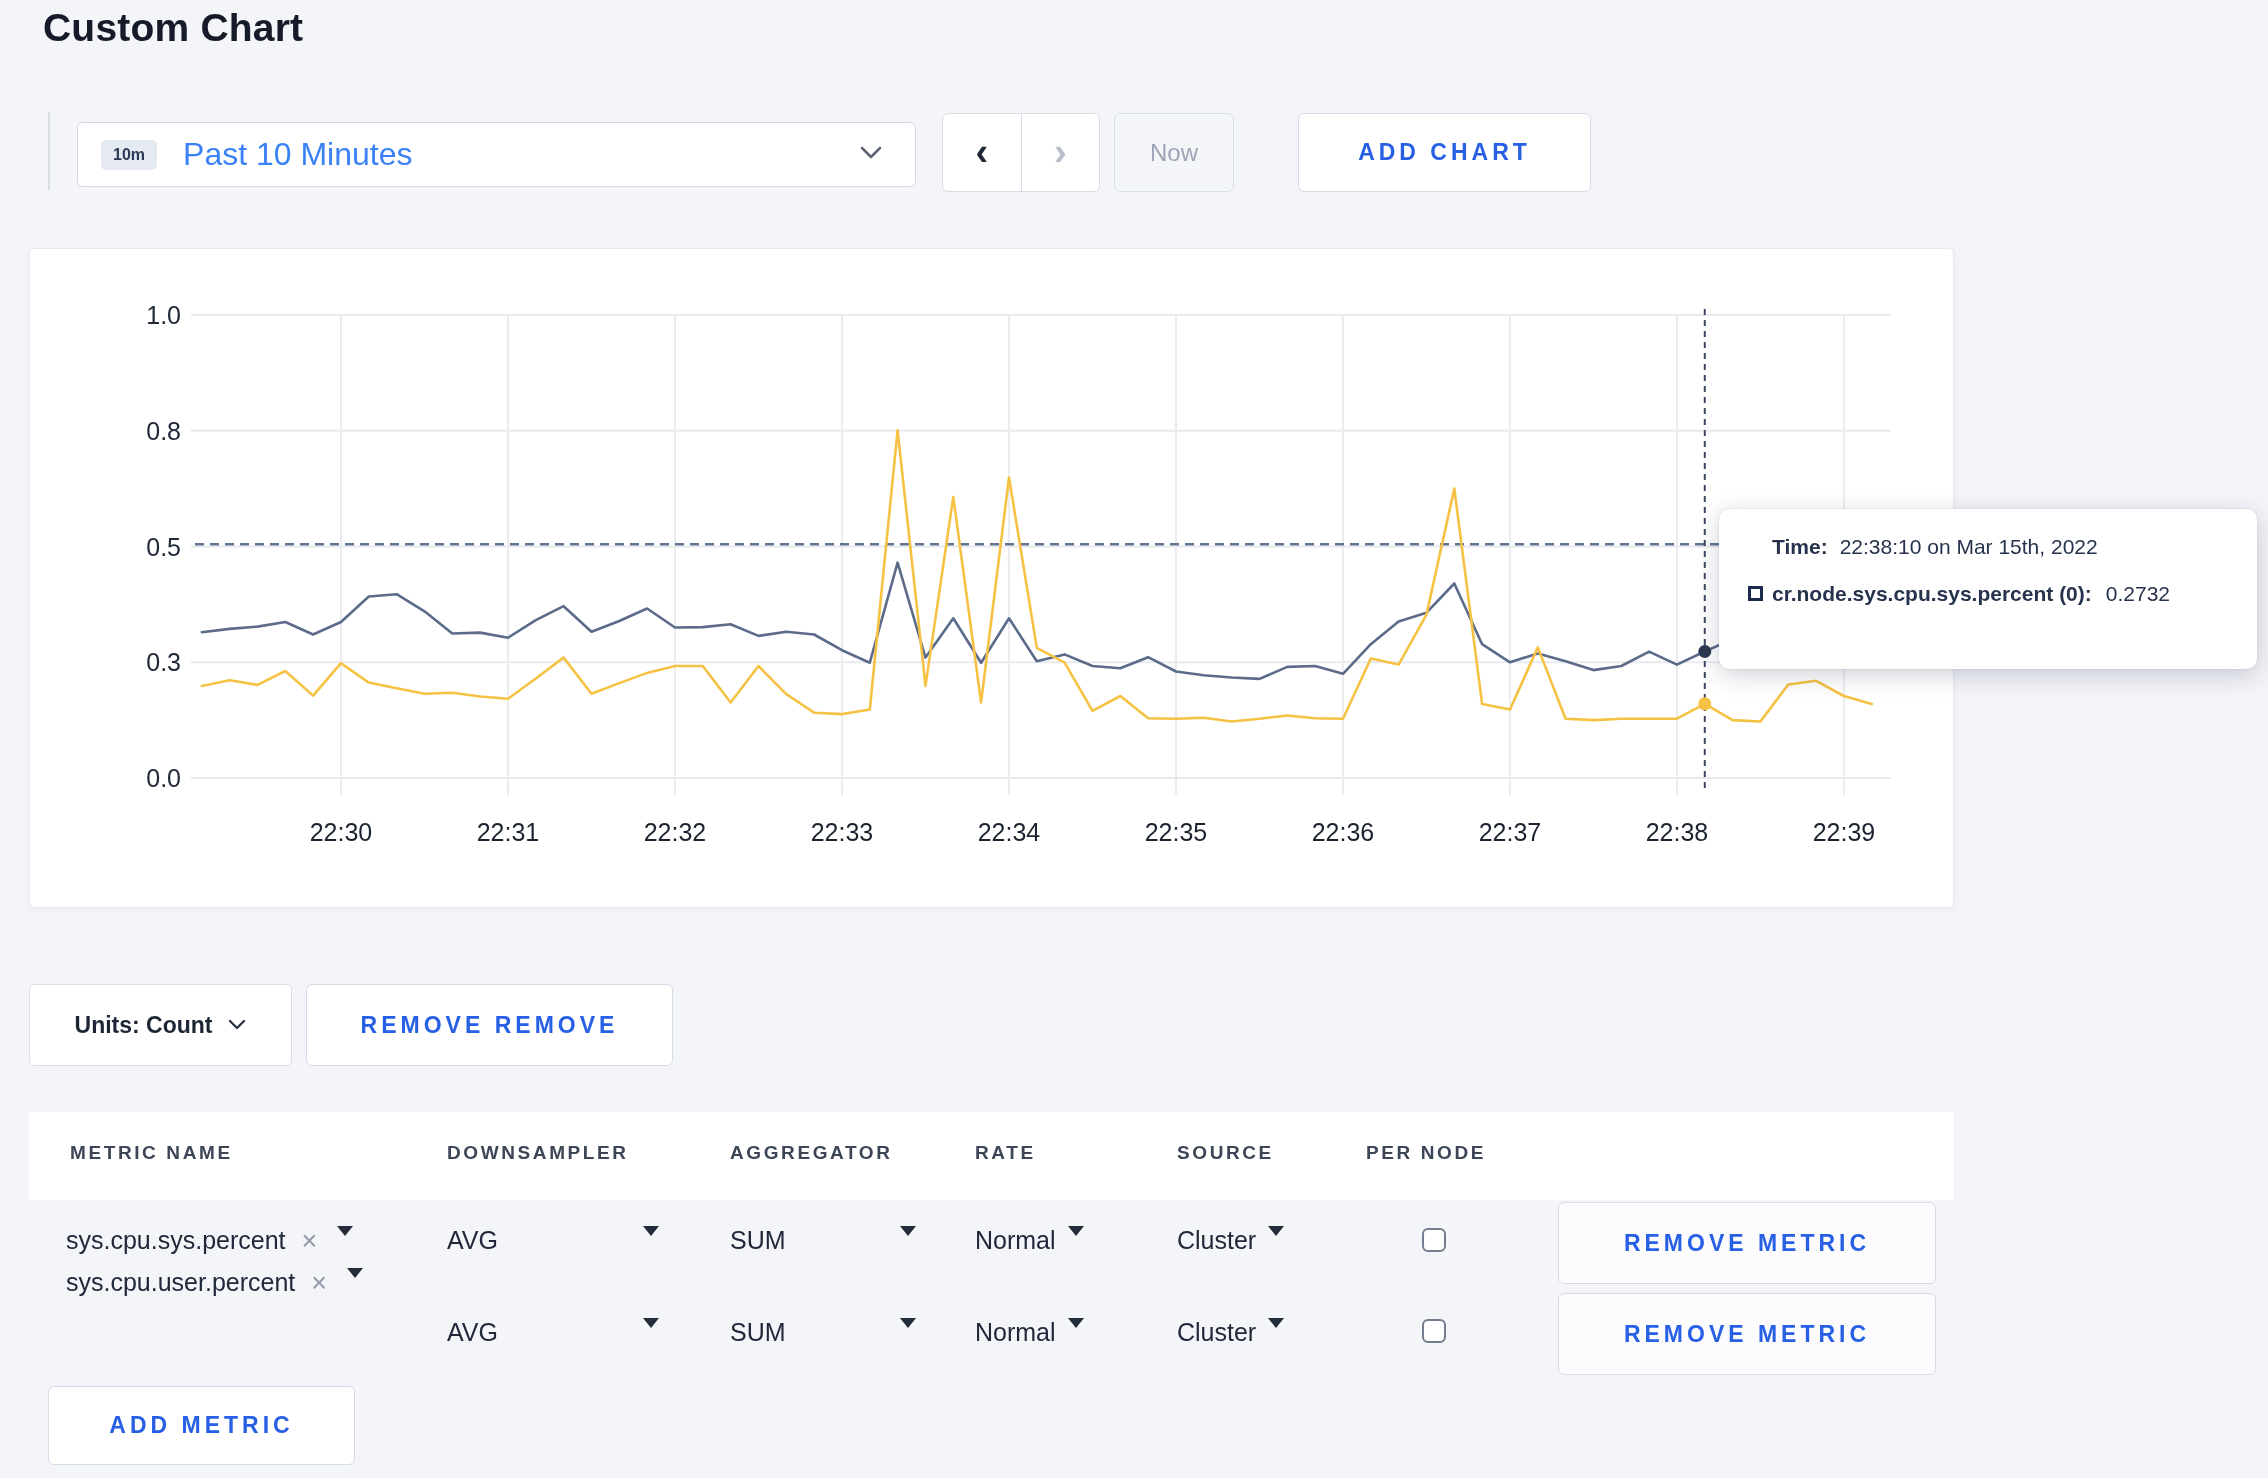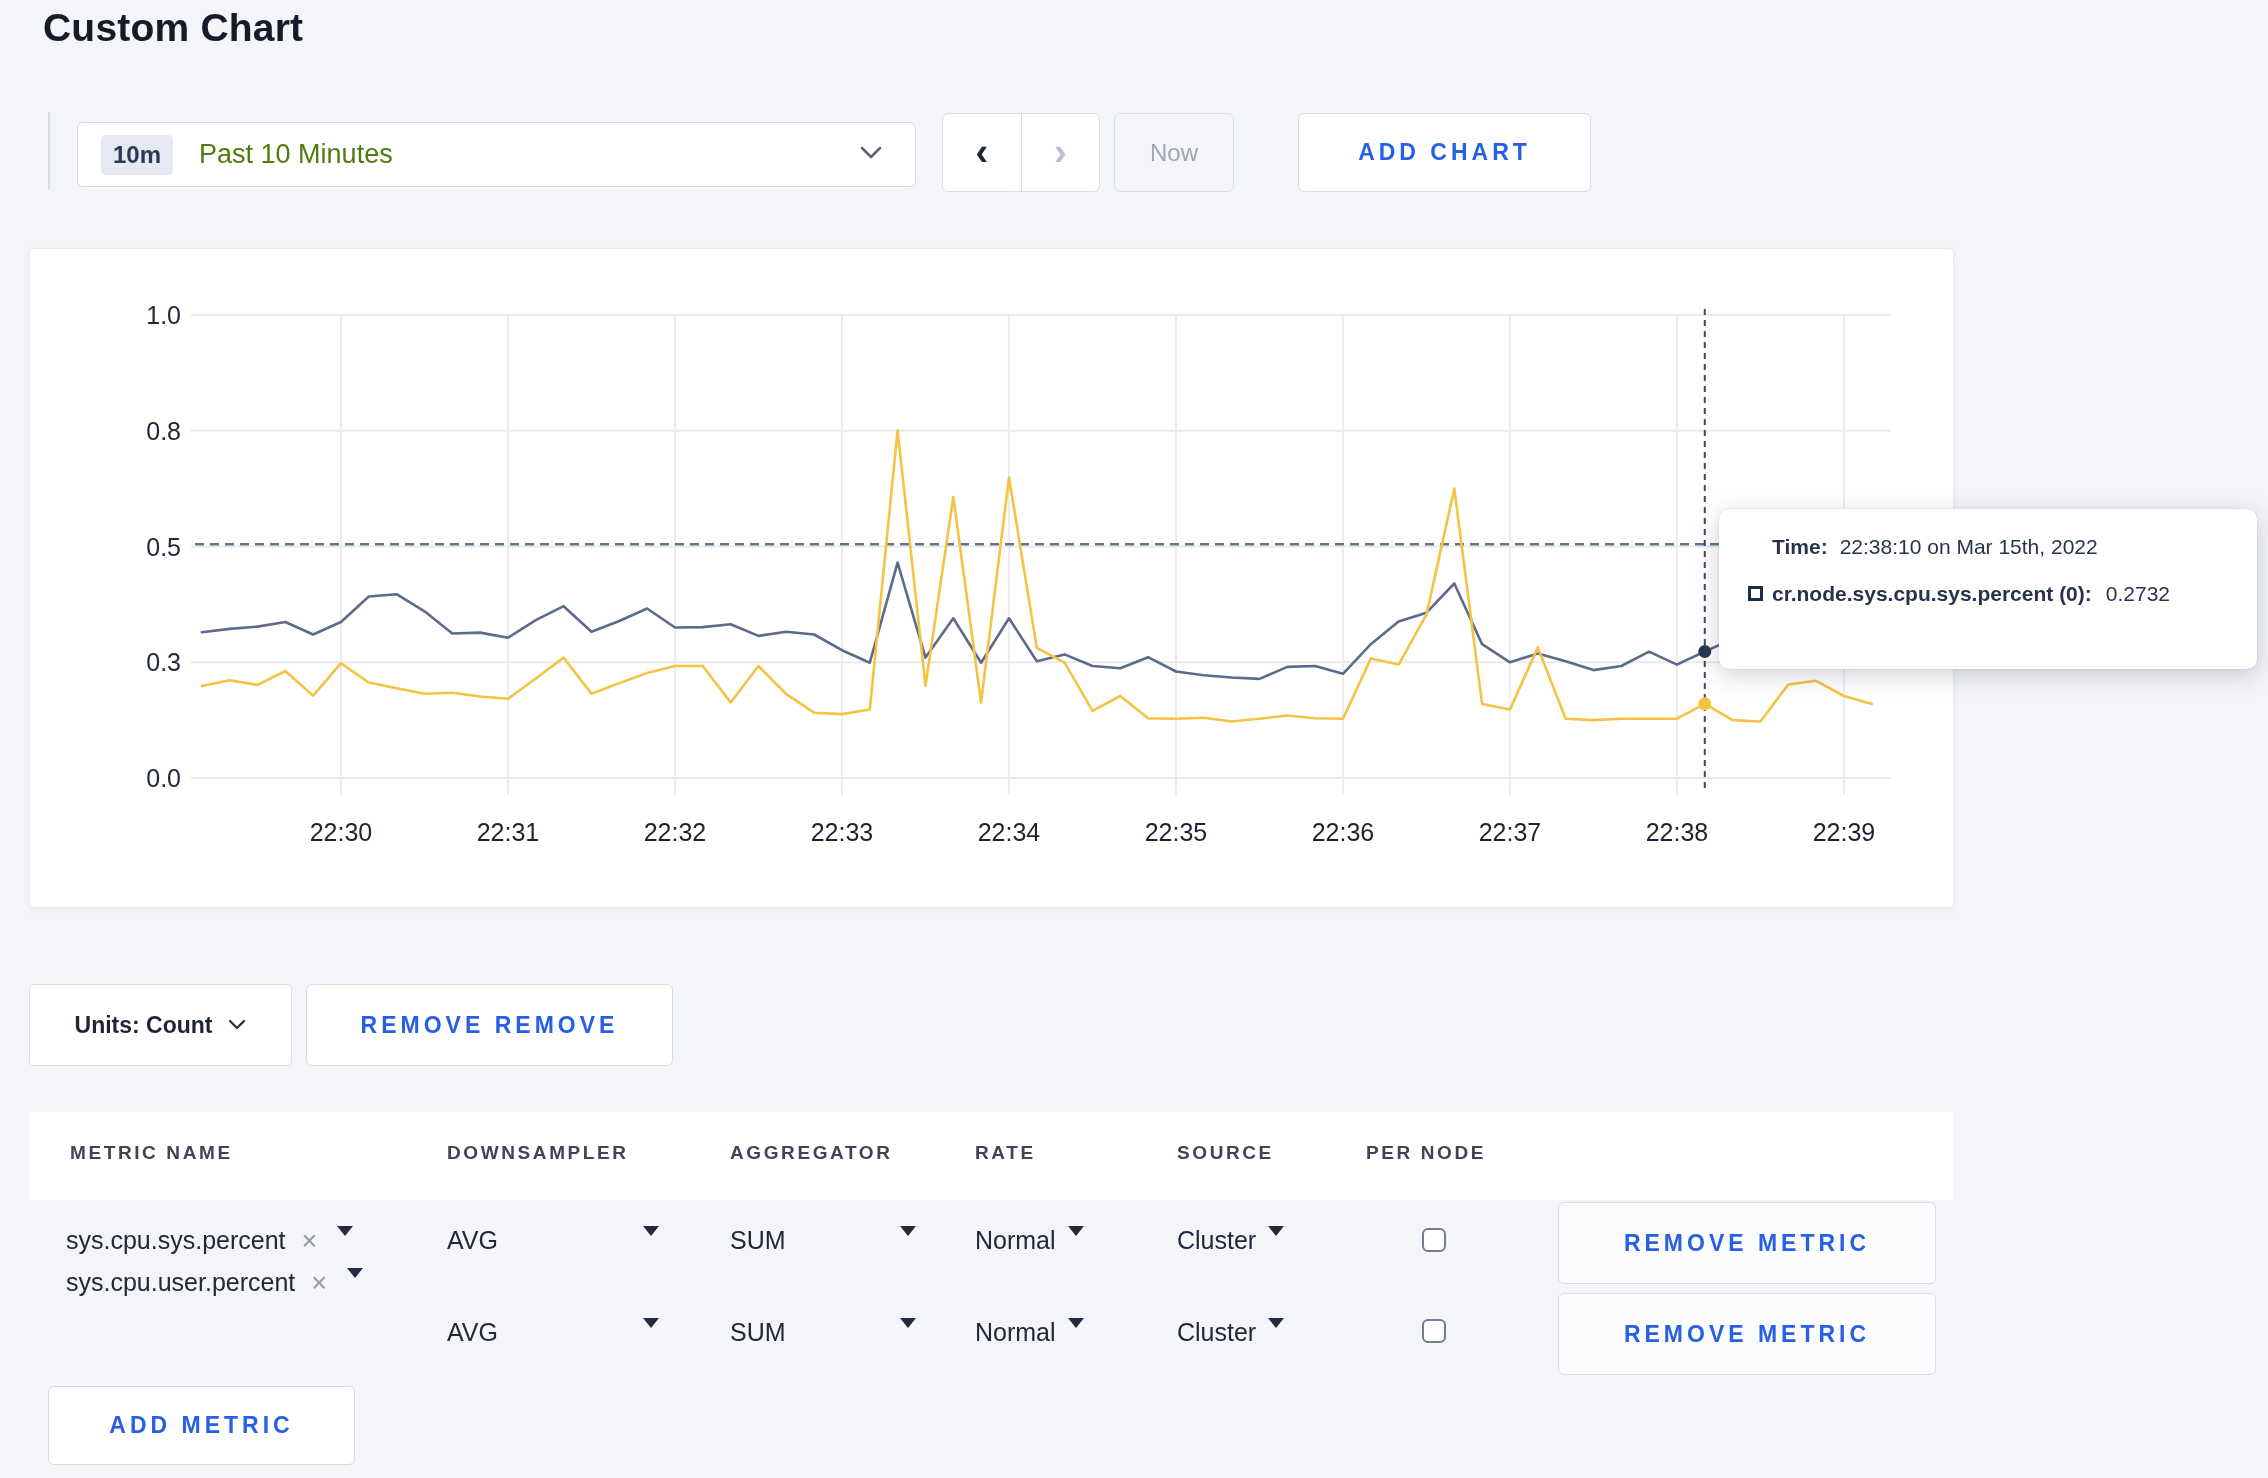--- a/index.html
+++ b/index.html
@@ -16,24 +16,24 @@
   
   .page-title { left:43px; top:6px; font-size:39px; font-weight:700; color:#151b28; letter-spacing:.2px; }
   .toolbar-divider { left:48px; top:112px; width:2px; height:78px; background:#d8dce5; }
 
   .time-select {
     left:77px; top:122px; width:839px; height:65px;
     background:#fff; border:1px solid #d3d8e2; border-radius:6px;
     display:flex; align-items:center; padding:0 32px 0 23px; cursor:pointer;
   }
   .time-badge {
-    background:#e4e9f2; color:#2c3a55; font-weight:700; font-size:24px;
+    background:#e4e9f2; color:#2c3a55; font-weight:700; font-size:16px;
     border-radius:5px; padding:6px 12px; margin-right:26px;
   }
-  .time-label { font-size:27px; color:#4d7c0f; }
+  .time-label { font-size:32px; color:#3b82f6; }
   .chev { margin-left:auto; }
 
   .pager {
     left:942px; top:113px; width:158px; height:79px;
     background:#fff; border:1px solid #d7dce6; border-radius:6px;
     display:flex; align-items:stretch;
   }
   .pager-half { flex:1; display:flex; align-items:center; justify-content:center; font-size:38px; font-weight:700; cursor:pointer; }
   .pager-prev { color:#1d2636; border-right:1px solid #d7dce6; }
   .pager-next { color:#b8bfcb; }

